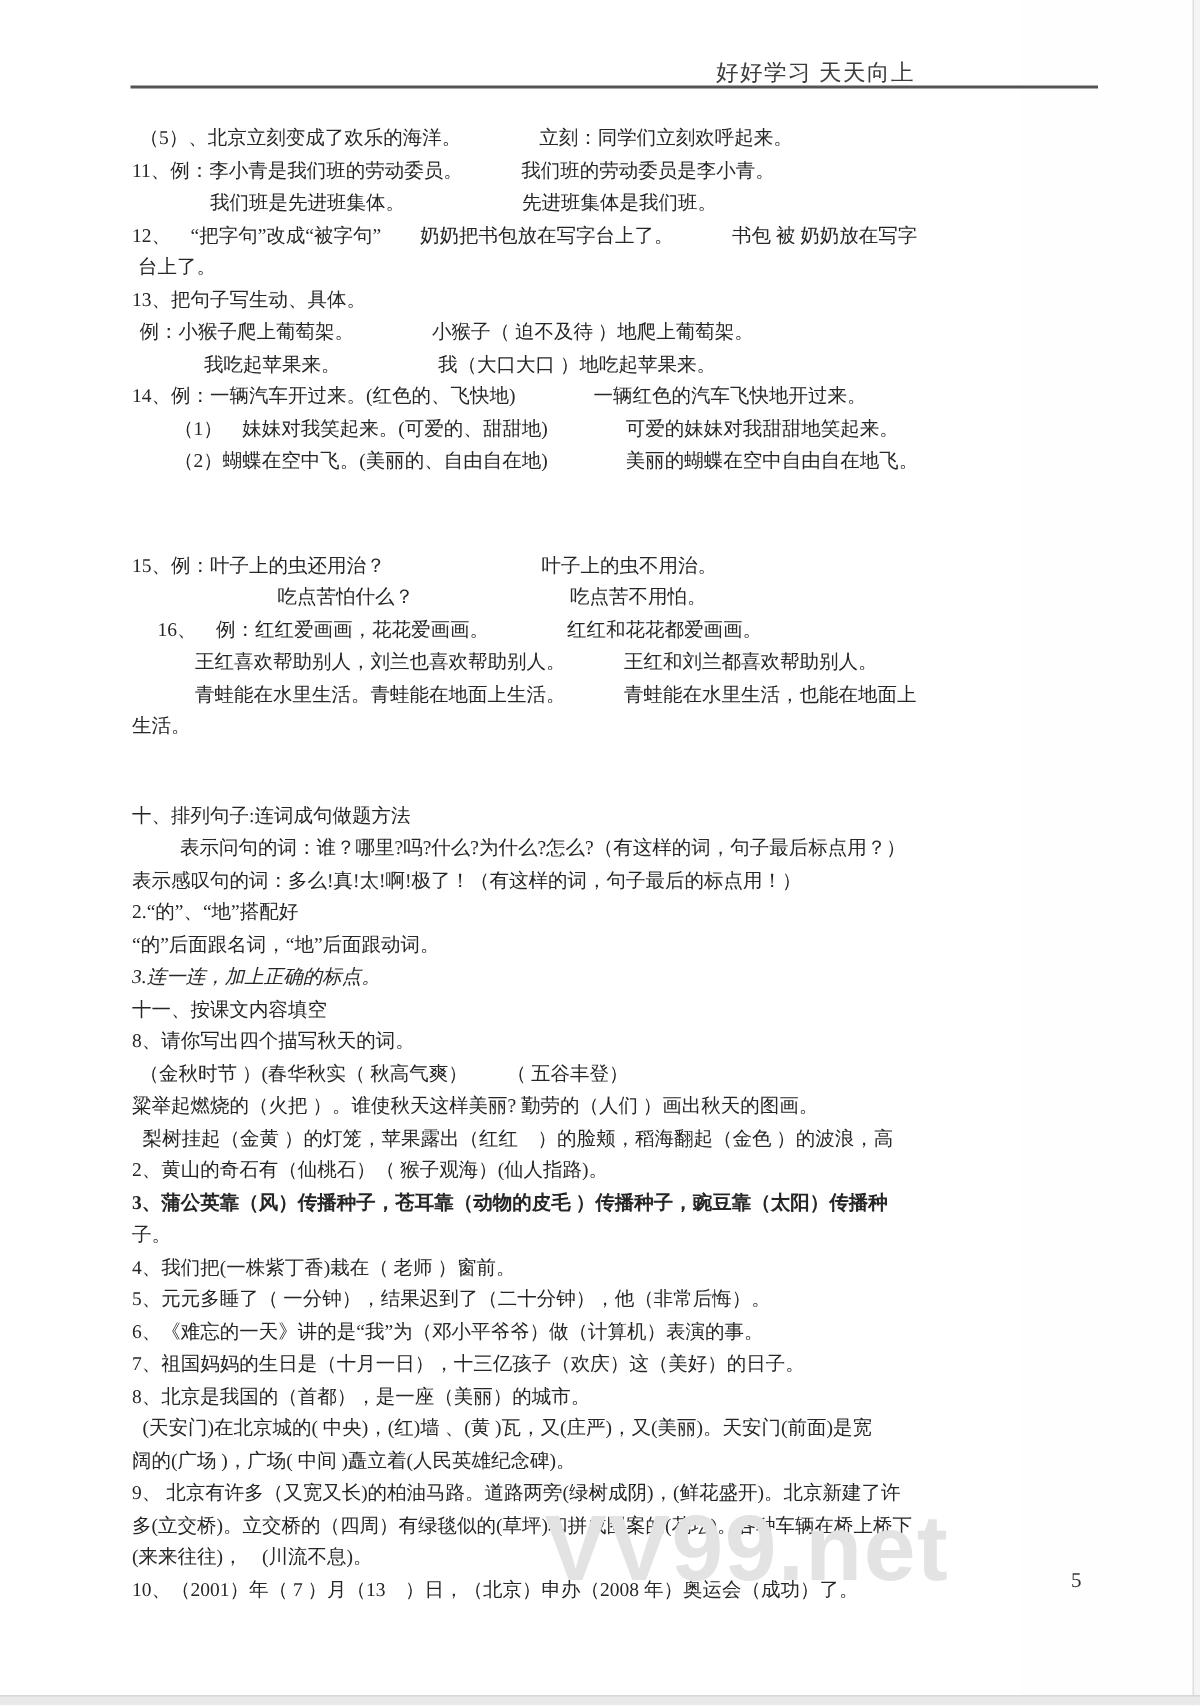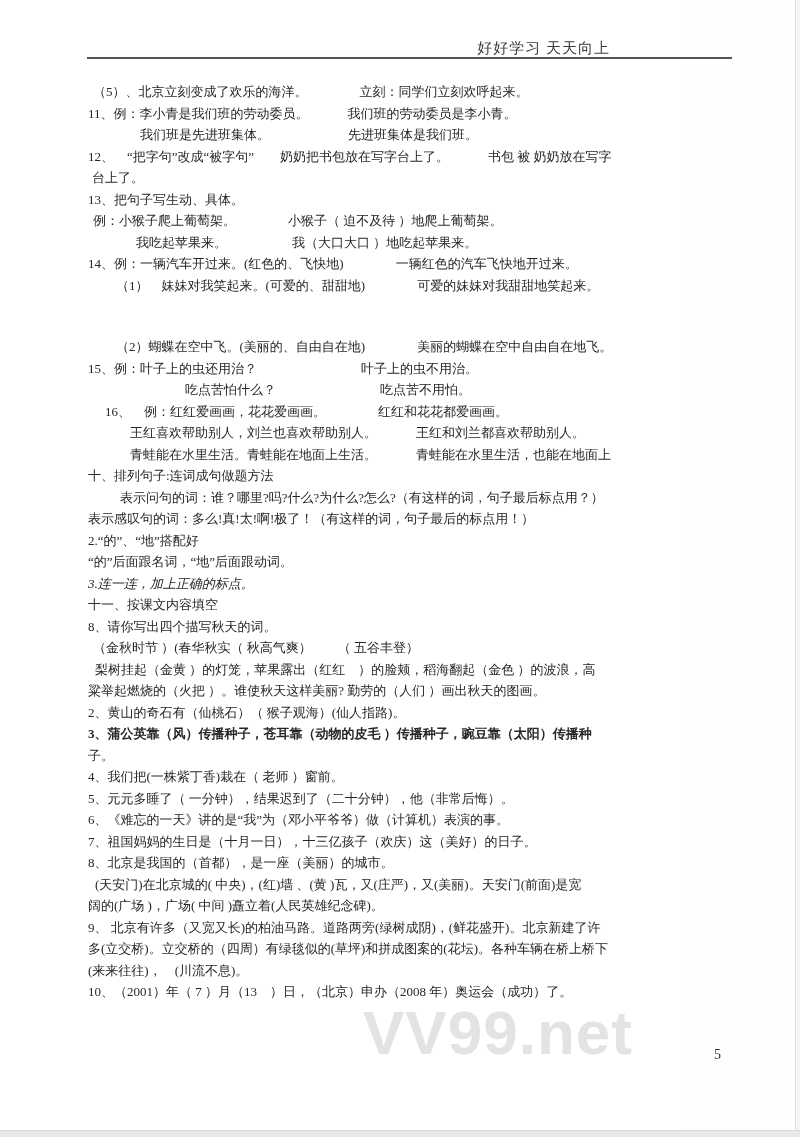--- a/index.html
+++ b/index.html
@@ -106,37 +106,38 @@
         <div class="line" style="padding-left: 5px;">（5）、北京立刻变成了欢乐的海洋。　　　　立刻：同学们立刻欢呼起来。</div>
         <div class="line" style="padding-left: 0px;">11、例：李小青是我们班的劳动委员。　　　我们班的劳动委员是李小青。</div>
         <div class="line" style="padding-left: 52px;">我们班是先进班集体。　　　　　　先进班集体是我们班。</div>
         <div class="line" style="padding-left: 0px;">12、　“把字句”改成“被字句”　　奶奶把书包放在写字台上了。　　　书包 被 奶奶放在写字</div>
         <div class="line" style="padding-left: 4px;">台上了。</div>
         <div class="line" style="padding-left: 0px;">13、把句子写生动、具体。</div>
         <div class="line" style="padding-left: 5px;">例：小猴子爬上葡萄架。　　　　小猴子（ 迫不及待 ）地爬上葡萄架。</div>
         <div class="line" style="padding-left: 48px;">我吃起苹果来。　　　　　我（大口大口 ）地吃起苹果来。</div>
         <div class="line" style="padding-left: 0px;">14、例：一辆汽车开过来。(红色的、飞快地)　　　　一辆红色的汽车飞快地开过来。</div>
         <div class="line" style="padding-left: 28px;">（1）　妹妹对我笑起来。(可爱的、甜甜地)　　　　可爱的妹妹对我甜甜地笑起来。</div>
-        <div class="line" style="padding-left: 28px; margin-top: 40px;">（2）蝴蝶在空中飞。(美丽的、自由自在地)　　　　美丽的蝴蝶在空中自由自在地飞。</div>
-        <div class="line" style="padding-left: 0px;">15、例：叶子上的虫还用治？　　　　　　　　叶子上的虫不用治。</div>
+        <div class="line" style="padding-left: 28px;">（2）蝴蝶在空中飞。(美丽的、自由自在地)　　　　美丽的蝴蝶在空中自由自在地飞。</div>
+        <div class="line" style="padding-left: 0px; margin-top: 48px;">15、例：叶子上的虫还用治？　　　　　　　　叶子上的虫不用治。</div>
         <div class="line" style="padding-left: 97px;">吃点苦怕什么？　　　　　　　　吃点苦不用怕。</div>
         <div class="line" style="padding-left: 17px;">16、　例：红红爱画画，花花爱画画。　　　　红红和花花都爱画画。</div>
         <div class="line" style="padding-left: 42px;">王红喜欢帮助别人，刘兰也喜欢帮助别人。　　　王红和刘兰都喜欢帮助别人。</div>
         <div class="line" style="padding-left: 42px;">青蛙能在水里生活。青蛙能在地面上生活。　　　青蛙能在水里生活，也能在地面上</div>
-        <div class="line" style="padding-left: 0px;">十、排列句子:连词成句做题方法</div>
+        <div class="line" style="padding-left: 0px;">生活。</div>
+        <div class="line" style="padding-left: 0px; margin-top: 38px;">十、排列句子:连词成句做题方法</div>
         <div class="line" style="padding-left: 0px; margin-left: 32px;">表示问句的词：谁？哪里?吗?什么?为什么?怎么?（有这样的词，句子最后标点用？）</div>
         <div class="line" style="padding-left: 0px;">表示感叹句的词：多么!真!太!啊!极了！（有这样的词，句子最后的标点用！）</div>
         <div class="line" style="padding-left: 0px;">2.“的”、“地”搭配好</div>
         <div class="line" style="padding-left: 0px;">“的”后面跟名词，“地”后面跟动词。</div>
         <div class="line" style="padding-left: 0px; font-style: italic;">3.连一连，加上正确的标点。</div>
         <div class="line" style="padding-left: 0px;">十一、按课文内容填空</div>
         <div class="line" style="padding-left: 0px;">8、请你写出四个描写秋天的词。</div>
         <div class="line" style="padding-left: 5px;">（金秋时节 ）(春华秋实（ 秋高气爽）　　（ 五谷丰登）</div>
+        <div class="line" style="padding-left: 0px;">粱举起燃烧的（火把 ）。谁使秋天这样美丽? 勤劳的（人们 ）画出秋天的图画。</div>
         <div class="line" style="padding-left: 7px;">梨树挂起（金黄 ）的灯笼，苹果露出（红红　）的脸颊，稻海翻起（金色 ）的波浪，高</div>
-        <div class="line" style="padding-left: 0px;">粱举起燃烧的（火把 ）。谁使秋天这样美丽? 勤劳的（人们 ）画出秋天的图画。</div>
         <div class="line" style="padding-left: 0px;">2、黄山的奇石有（仙桃石）（ 猴子观海）(仙人指路)。</div>
         <div class="line" style="padding-left: 0px; font-weight: bold;">3、蒲公英靠（风）传播种子，苍耳靠（动物的皮毛 ）传播种子，豌豆靠（太阳）传播种</div>
         <div class="line" style="padding-left: 0px;">子。</div>
         <div class="line" style="padding-left: 0px;">4、我们把(一株紫丁香)栽在（ 老师 ）窗前。</div>
         <div class="line" style="padding-left: 0px;">5、元元多睡了（ 一分钟），结果迟到了（二十分钟），他（非常后悔）。</div>
         <div class="line" style="padding-left: 0px;">6、《难忘的一天》讲的是“我”为（邓小平爷爷）做（计算机）表演的事。</div>
         <div class="line" style="padding-left: 0px;">7、祖国妈妈的生日是（十月一日），十三亿孩子（欢庆）这（美好）的日子。</div>
         <div class="line" style="padding-left: 0px;">8、北京是我国的（首都），是一座（美丽）的城市。</div>
         <div class="line" style="padding-left: 7px;">(天安门)在北京城的( 中央)，(红)墙 、(黄 )瓦，又(庄严)，又(美丽)。天安门(前面)是宽</div>
         <div class="line" style="padding-left: 0px;">阔的(广场 )，广场( 中间 )矗立着(人民英雄纪念碑)。</div>

